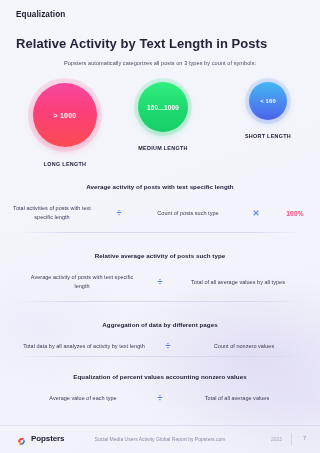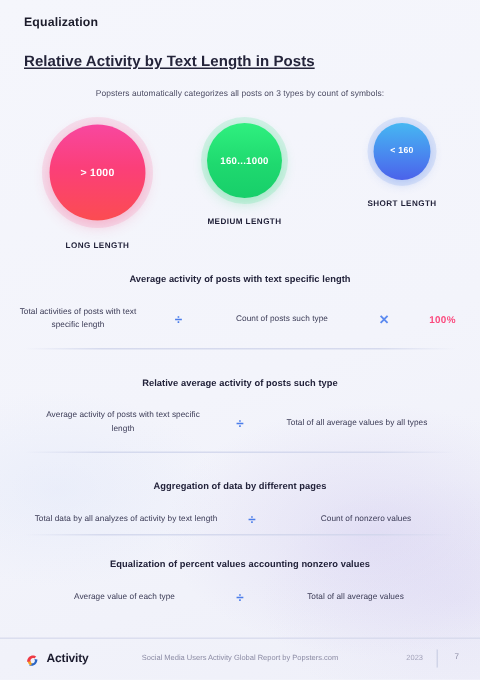--- a/index.html
+++ b/index.html
@@ -44,25 +44,24 @@
     top: 10px;
     font-size: 8.2px;
     font-weight: bold;
     color: #1c1c2b;
     letter-spacing: 0.1px;
   }
   .section-title {
     position: absolute;
     left: 16px;
     top: 36px;
-    font-size: 10px;
+    font-size: 13px;
     font-weight: bold;
     color: #24243a;
     letter-spacing: 0.05px;
-    text-decoration: underline;
   }
   .intro-text {
     position: absolute;
     left: 0;
     right: 0;
     top: 60px;
     text-align: center;
     font-size: 5.6px;
     color: #4a4a62;
     letter-spacing: 0.05px;
@@ -361,21 +360,21 @@
     <div class="footer-rule"></div>
 
     <div class="brand">
       <div class="brand-mark">
         <svg viewBox="0 0 24 24" width="11" height="11" aria-hidden="true">
           <path d="M4.5 13.5c0-5 3.8-9 8.6-9 2 0 3.6.6 4.7 1.6-1 .5-2 1.4-2.8 2.6-1.3-.9-3-.8-4.3.3-1.6 1.4-1.8 3.8-.5 5.4l-5.7-.9z" fill="#ee3a45"></path>
           <path d="M19.5 10c0 5-3.8 9.2-8.6 9.2-1.4 0-2.6-.3-3.6-.8 1.2-.6 2.3-1.6 3.1-3 1.3.7 2.9.5 4.1-.6 1.6-1.4 1.8-3.8.5-5.4l4.5.6z" fill="#2c66c4"></path>
           <path d="M9.7 18.8c-2.4-1.1-3.9-3.3-4.2-5.6 1.3.3 2.8.2 4.2-.4.2 1.4.8 2.7 1.8 3.6-.5.9-1.1 1.7-1.8 2.4z" fill="#f5a623"></path>
         </svg>
       </div>
-      <div class="brand-name">Activity</div>
+      <div class="brand-name">Popsters</div>
     </div>
 
     <div class="footer-center">Social Media Users Activity Global Report by Popsters.com</div>
     <div class="footer-year">2023</div>
     <div class="footer-sep"></div>
     <div class="footer-page">7</div>
   </div>
 
 </div>
 

